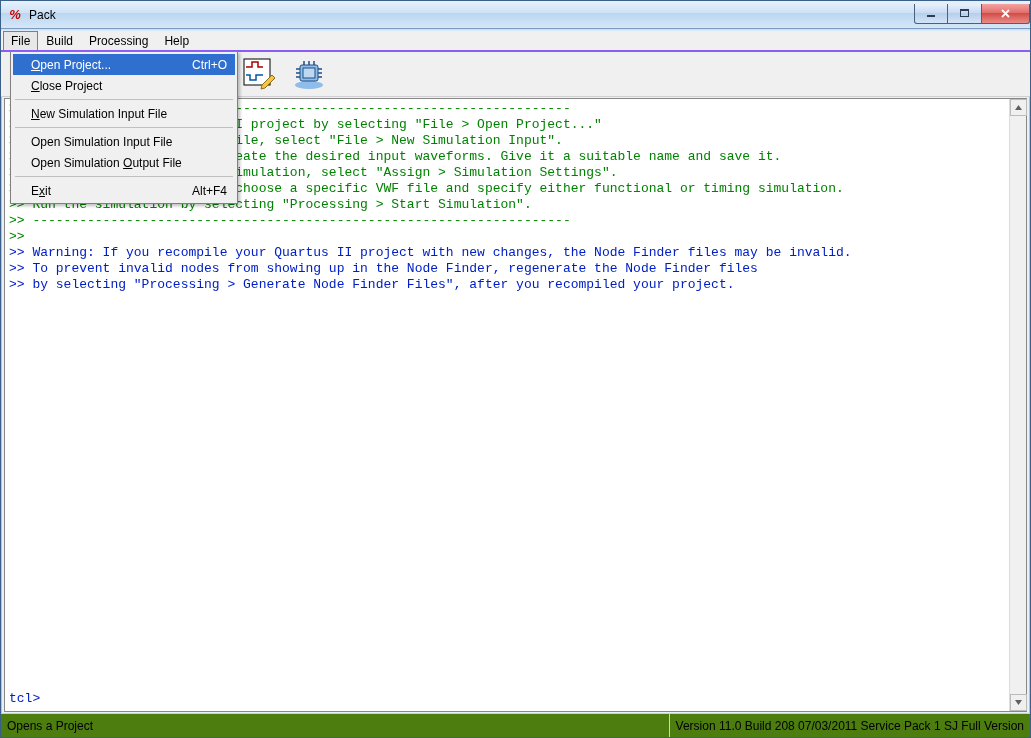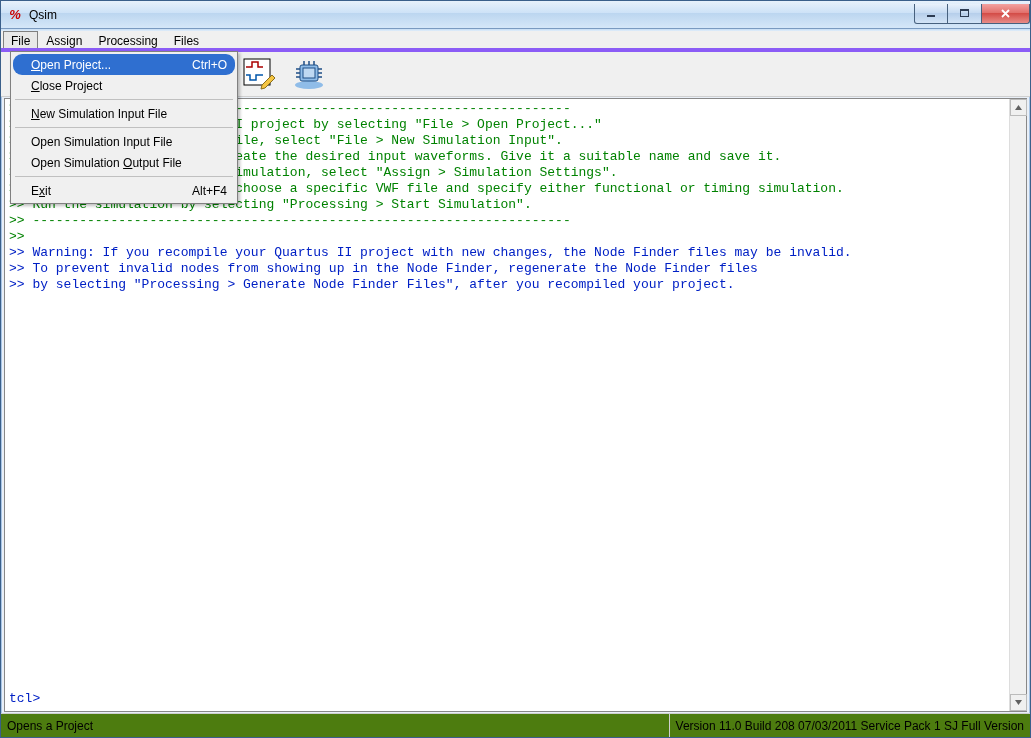--- a/index.html
+++ b/index.html
@@ -8,29 +8,29 @@
   .titlebar { height: 28px; background: linear-gradient(to bottom, #e7f1fb 0%, #cde2f7 45%, #bcd6f0 46%, #d5e7f8 100%); display: flex; align-items: center; border-bottom: 1px solid #7a9ac0; }
   .title-icon { width: 16px; height: 16px; margin: 0 6px; display: inline-flex; align-items: center; justify-content: center; color: #c00; font-weight: bold; font-size: 13px; font-style: italic; }
   .title-text { color: #000; font-size: 12px; }
   .win-controls { margin-left: auto; display: flex; }
   .win-btn { width: 34px; height: 20px; margin-top: -1px; border: 1px solid #47617e; border-top: none; display: flex; align-items: center; justify-content: center; background: linear-gradient(to bottom,#e8f1fb,#c7dbf2 45%,#b4cdea 46%,#d3e4f6); }
   .win-btn + .win-btn { border-left: none; }
   .win-btn.min { border-bottom-left-radius: 3px; }
   .win-btn.close { border-bottom-right-radius: 3px; width: 48px; background: linear-gradient(to bottom,#f3a2a0,#e2716d 45%,#d24843 46%,#e88c88); }
   .win-btn svg { width: 13px; height: 11px; }
   .chrome-gap { height: 2px; background: linear-gradient(to bottom,#c6ddf4,#e0edfa); }
-  .menubar { height: 21px; background: #f0f0f0; display: flex; align-items: stretch; border-bottom: 4px solid #8b5cf6; padding-left: 2px; }
+  .menubar { height: 21px; background: #f0f0f0; display: flex; align-items: stretch; border-bottom: 2px solid #8b5cf6; padding-left: 2px; }
   .menu-item { padding: 3px 8px 0 8px; cursor: default; }
   .menu-item.open { background: #e8e8e8; border: 1px solid #808080; border-bottom: none; padding: 2px 7px 0 7px; }
   .toolbar { height: 45px; background: #f0f0f0; border-bottom: 1px solid #d0d0d0; position: relative; }
   .tool-icons { position: absolute; left: 240px; top: 4px; display: flex; gap: 14px; }
   .tool-icon { width: 36px; height: 36px; display: flex; align-items: center; justify-content: center; }
   .dropdown { position: absolute; left: 10px; top: 51px; width: 228px; background: #f0f0f0; border: 1px solid #808080; box-shadow: 2px 2px 3px rgba(0,0,0,.25); z-index: 10; padding: 2px; }
   .dd-item { height: 21px; display: flex; align-items: center; padding: 0 8px 0 18px; position: relative; }
-  .dd-item.sel { background: #2f6fd0; color: #fff; border-radius: 9px; }
+  .dd-item.sel { background: #2f6fd0; color: #fff; }
   .dd-item.disabled { color: #000000; }
   .dd-short { margin-left: auto; padding-left: 20px; }
   .dd-sep { height: 1px; background: #c0c0c0; margin: 3px 2px; }
   .ul { text-decoration: underline; }
   .workspace { flex: 1; display: flex; margin: 0 2px; }
   .console-wrap { flex: 1; background: #fff; border: 1px solid #888; margin: 1px; position: relative; display: flex; }
   .console { flex: 1; padding: 2px 4px 2px 4px; font-family: "Courier New", monospace; font-size: 13px; line-height: 16px; white-space: pre; overflow: hidden; color: #008200; }
   .console .w { color: #0020c5; }
   .console .p { color: #0020c5; text-align: right; }
   .scroll { width: 17px; background: #f0f0f0; border-left: 1px solid #ddd; position: relative; }
@@ -40,21 +40,21 @@
   .statusbar { height: 24px; background: #4d7c0f; border-top: 1px solid #cfcfcf; display: flex; align-items: center; padding: 0 6px; font-size: 12px; }
   .status-right { margin-left: auto; border-left: 1px solid #cfcfcf; padding-left: 6px; height: 100%; display: flex; align-items: center; }
 </style>
 </head>
 <body>
 
 <div class="win">
 
   <div class="titlebar">
     <span class="title-icon">%</span>
-    <span class="title-text">Qsim</span>
+    <span class="title-text">Pack</span>
     <div class="win-controls">
       <div class="win-btn min">
         <svg viewBox="0 0 13 11">
             <rect x="2" y="7" width="8" height="2" fill="#2c3b52"></rect>
           </svg>
       </div>
       <div class="win-btn">
         <svg viewBox="0 0 13 11">
             <rect x="2.5" y="1.5" width="8" height="7" fill="none" stroke="#2c3b52"></rect>
             <rect x="2" y="1" width="9" height="2" fill="#2c3b52"></rect>
@@ -64,23 +64,23 @@
         <svg viewBox="0 0 13 11">
             <path d="M3 2 L10 9 M10 2 L3 9" stroke="#fff" stroke-width="1.8"></path>
           </svg>
       </div>
     </div>
   </div>
   <div class="chrome-gap"></div>
 
   <div class="menubar">
     <div class="menu-item open"><span>File</span></div>
-    <div class="menu-item"><span>Assign</span></div>
+    <div class="menu-item"><span>Build</span></div>
     <div class="menu-item"><span>Processing</span></div>
-    <div class="menu-item"><span>Files</span></div>
+    <div class="menu-item"><span>Help</span></div>
   </div>
 
   <div class="toolbar">
     <div class="tool-icons">
       <div class="tool-icon">
         <svg width="34" height="34" viewBox="0 0 34 34">
           <rect x="2" y="2" width="26" height="26" fill="#fff" stroke="#000"></rect>
           <path d="M4 10 h6 v-5 h6 v5 h5" fill="none" stroke="#a00" stroke-width="1.5"></path>
           <path d="M4 18 h4 v5 h6 v-5 h7" fill="none" stroke="#05a" stroke-width="1.5"></path>
           <path d="M20 28 l10 -10 l3 3 l-10 10 l-4 1 z" fill="#f5c542" stroke="#8a6d1a"></path>

